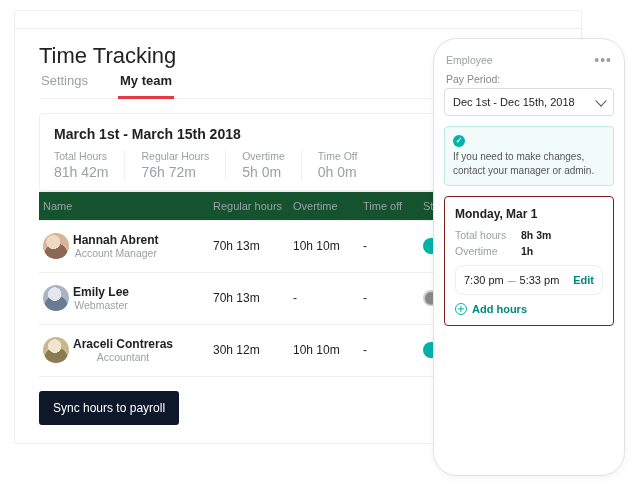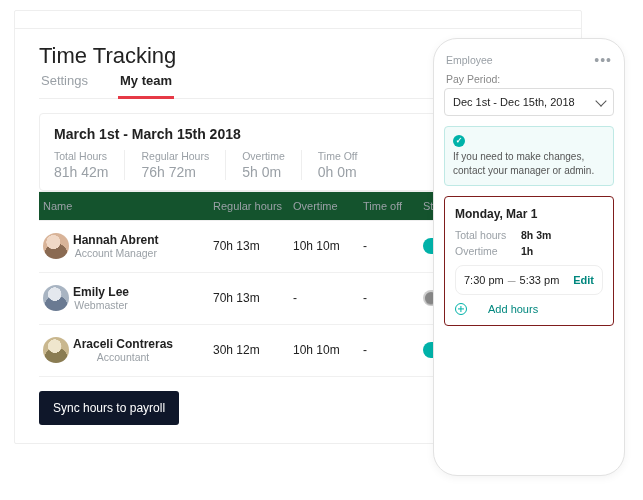--- a/index.html
+++ b/index.html
@@ -219,23 +219,23 @@
     padding: 7px 8px;
     display:flex; align-items:center;
     font-size: 11px;
     margin-top: 8px;
   }
   .entry .sep { color:#aaa; margin: 0 4px; font-size: 14px; line-height: 1;}
   .entry .edit { margin-left: auto; color:#00877e; font-weight: 600; font-size: 11px; cursor:pointer;}
   .add-hours {
     color:#00877e;
     font-size: 11px;
-    font-weight: 400;
+    font-weight: 700;
     margin-top: 8px;
-    display:flex; align-items:center; gap:21px;
+    display:flex; align-items:center; gap:5px;
     cursor:pointer;
   }
   .plus-ic {
     width: 12px; height: 12px;
     border: 1.2px solid #00b2a9;
     border-radius: 50%;
     position: relative;
     display:inline-block;
   }
   .plus-ic::before, .plus-ic::after {

